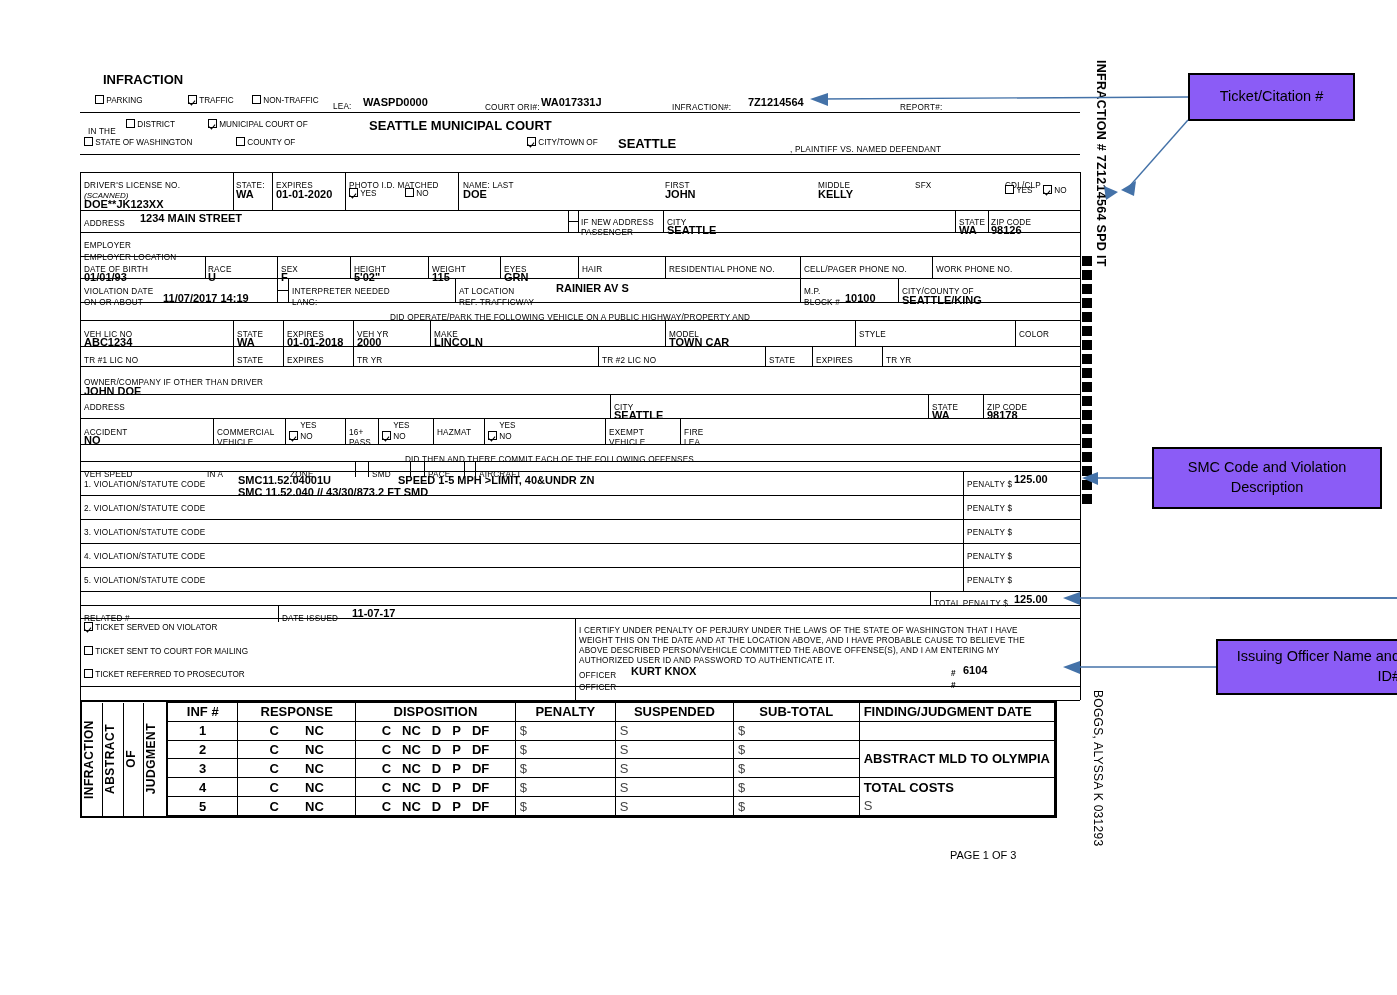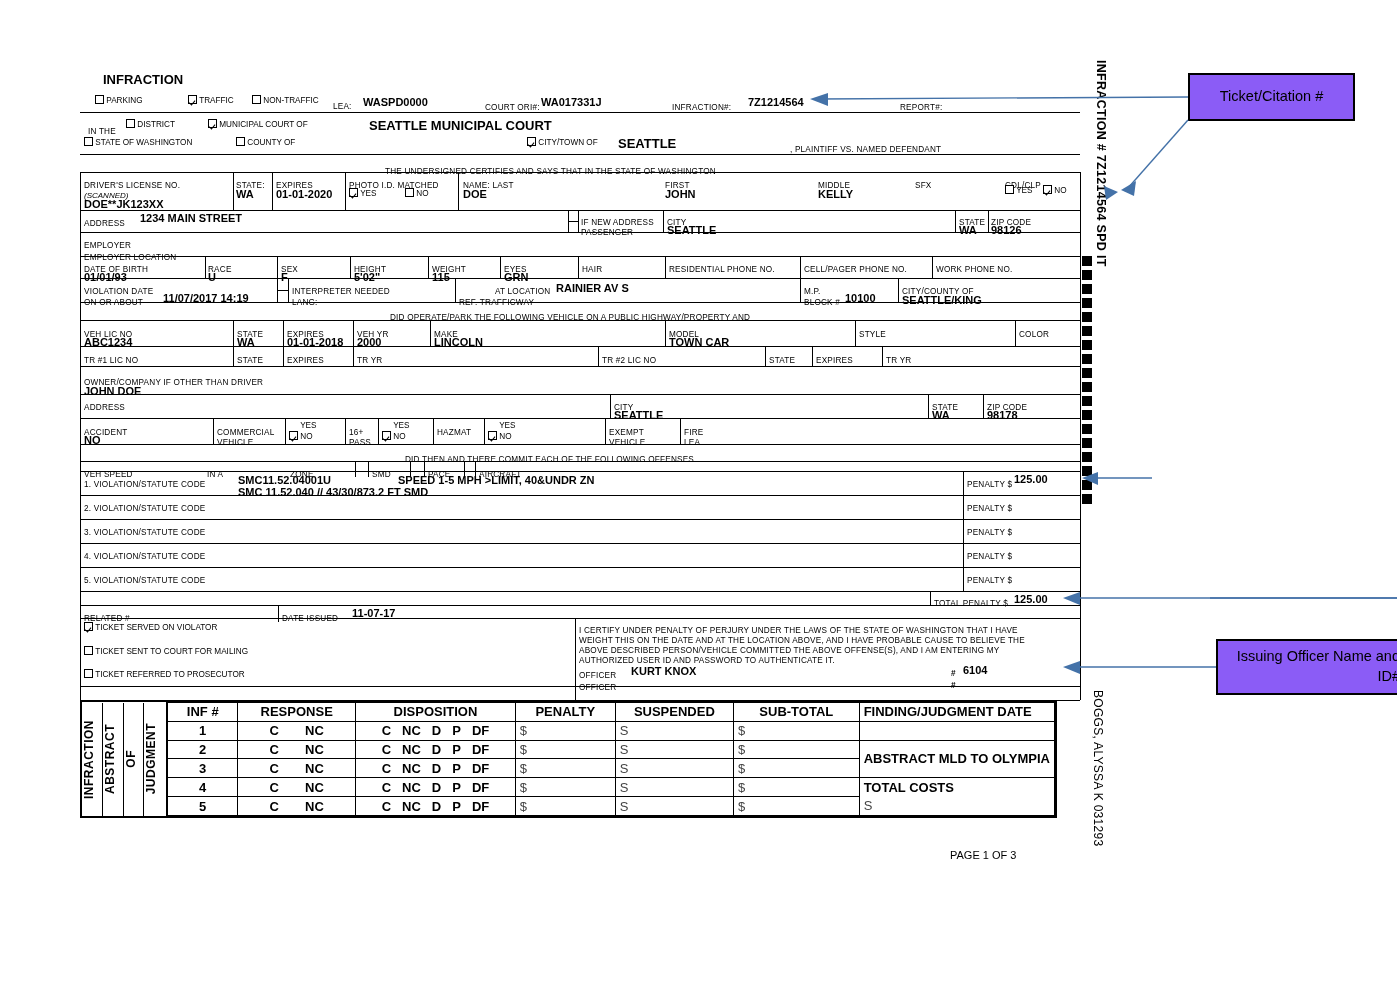--- a/index.html
+++ b/index.html
@@ -112,23 +112,20 @@
   </div>
   <div class="c" style="left:618px;top:134px;">
     <span class="big">SEATTLE</span>
   </div>
   <div class="c" style="left:790px;top:138px;">
     <span class="lbl">, PLAINTIFF VS. NAMED DEFENDANT</span>
   </div>
 
   <div class="hr" style="left:80px;top:154px;width:1000px;"></div>
 
-  <div class="c" style="left:385px;top:160px;">
-    <span class="lbl">THE UNDERSIGNED CERTIFIES AND SAYS THAT IN THE STATE OF WASHINGTON</span>
-  </div>
 
   <div class="hr" style="left:80px;top:172px;width:1000px;"></div>
   <div class="vr" style="left:80px;top:172px;height:528px;"></div>
   <div class="vr" style="left:1080px;top:172px;height:528px;"></div>
 
   <div class="vr" style="left:233px;top:172px;height:38px;"></div>
   <div class="vr" style="left:272px;top:172px;height:38px;"></div>
   <div class="vr" style="left:345px;top:172px;height:38px;"></div>
   <div class="vr" style="left:458px;top:172px;height:38px;"></div>
   <div class="hr" style="left:80px;top:210px;width:1000px;"></div>
@@ -221,21 +218,21 @@
   <div class="hr" style="left:277px;top:290px;width:11px;"></div>
   <div class="vr" style="left:455px;top:278px;height:24px;"></div>
   <div class="vr" style="left:800px;top:278px;height:24px;"></div>
   <div class="vr" style="left:898px;top:278px;height:24px;"></div>
 
   <div class="c" style="left:84px;top:280px;"><span class="lbl">VIOLATION DATE</span></div>
   <div class="c" style="left:84px;top:291px;"><span class="lbl">ON OR ABOUT</span></div>
   <div class="c" style="left:163px;top:288px;"><span class="val">11/07/2017 14:19</span></div>
   <div class="c" style="left:292px;top:280px;"><span class="lbl">INTERPRETER NEEDED</span></div>
   <div class="c" style="left:292px;top:291px;"><span class="lbl">LANG:</span></div>
-  <div class="c" style="left:459px;top:280px;margin-left:36px;"><span class="lbl">AT LOCATION</span></div>
+  <div class="c" style="left:459px;top:280px;"><span class="lbl">AT LOCATION</span></div>
   <div class="c" style="left:556px;top:278px;"><span class="val">RAINIER AV S</span></div>
   <div class="c" style="left:459px;top:291px;"><span class="lbl">REF. TRAFFICWAY</span></div>
   <div class="c" style="left:804px;top:280px;"><span class="lbl">M.P.</span></div>
   <div class="c" style="left:804px;top:291px;"><span class="lbl">BLOCK #</span></div>
   <div class="c" style="left:845px;top:288px;"><span class="val">10100</span></div>
   <div class="c" style="left:902px;top:280px;"><span class="lbl">CITY/COUNTY OF</span></div>
   <div class="c" style="left:902px;top:290px;"><span class="val">SEATTLE/KING</span></div>
   <div class="hr" style="left:80px;top:302px;width:1000px;"></div>
 
   <div class="c" style="left:390px;top:306px;"><span class="lbl">DID OPERATE/PARK THE FOLLOWING VEHICLE ON A PUBLIC HIGHWAY/PROPERTY AND</span></div>
@@ -551,20 +548,23 @@
   <div class="vtext" style="left:1108px;top:60px;transform:rotate(90deg);font-size:12.5px;font-weight:bold;letter-spacing:.3px;">
     <span>INFRACTION # 7Z1214564 SPD IT</span>
   </div>
   <div class="vtext" style="left:1105px;top:690px;transform:rotate(90deg);font-size:12px;letter-spacing:.3px;">
     <span>BOGGS, ALYSSA K 031293</span>
   </div>
 
   <div class="callout" style="left:1188px;top:73px;width:167px;height:48px;">
     <span>Ticket/Citation #</span>
   </div>
+  <div class="callout" style="left:1152px;top:447px;width:230px;height:62px;padding:0 8px;">
+    <span>SMC Code and Violation Description</span>
+  </div>
   <div class="callout" style="left:1216px;top:639px;width:192px;height:56px;padding:0 6px;text-align:right;">
     <span>Issuing Officer Name and ID#</span>
   </div>
 
   <svg class="arrow" style="left:0;top:0;width:1397px;height:995px;pointer-events:none;" viewBox="0 0 1397 995">
 
     <g stroke="#4472A8" stroke-width="1.4" fill="none">
       <path d="M1188,97 L818,99"></path>
       <path d="M1188,120 L1128,188"></path>
       <path d="M1152,478 L1090,478"></path>

